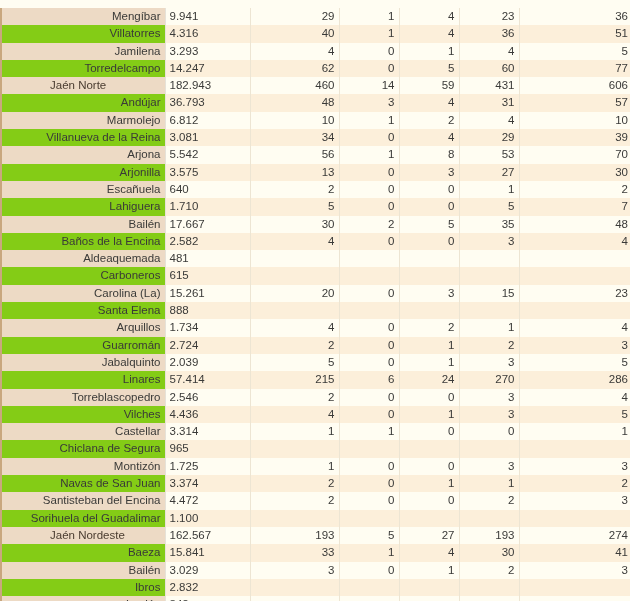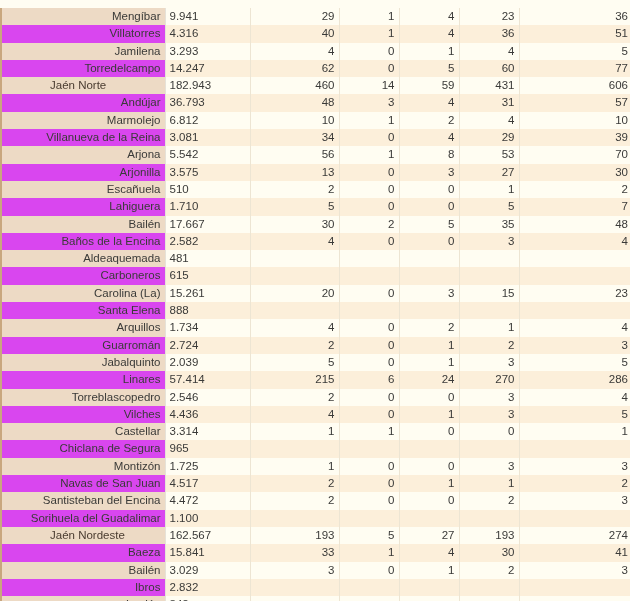--- a/index.html
+++ b/index.html
@@ -48,21 +48,21 @@
   td.c-v5 { width:113px; text-align:right; padding-right:3px; }
 
   
   td.c-pop,td.c-v1,td.c-v2,td.c-v3,td.c-v4,td.c-v5{
     border-right:1px solid rgba(214,200,172,.45);
   }
   td.c-v5{ border-right:none; }
 
   
   tr.odd  td.c-name{ background:#eddac5; }
-  tr.even td.c-name{ background:#d946ef; }
+  tr.even td.c-name{ background:#84cc16; }
   tr.odd  td.c-pop,tr.odd  td.c-v1,tr.odd  td.c-v2,
   tr.odd  td.c-v3,tr.odd  td.c-v4,tr.odd  td.c-v5{ background:#fffdf2; }
   tr.even td.c-pop,tr.even td.c-v1,tr.even td.c-v2,
   tr.even td.c-v3,tr.even td.c-v4,tr.even td.c-v5{ background:#fcefda; }
 
   
   tr.group td.c-name{ color:#4a3c30; }
 
   
   #bottomrule{
@@ -161,21 +161,21 @@
           <td class="c-name">Arjonilla</td>
           <td class="c-pop">3.575</td>
           <td class="c-v1">13</td>
           <td class="c-v2">0</td>
           <td class="c-v3">3</td>
           <td class="c-v4">27</td>
           <td class="c-v5">30</td>
         </tr>
         <tr class="odd">
           <td class="c-name">Escañuela</td>
-          <td class="c-pop">510</td>
+          <td class="c-pop">640</td>
           <td class="c-v1">2</td>
           <td class="c-v2">0</td>
           <td class="c-v3">0</td>
           <td class="c-v4">1</td>
           <td class="c-v5">2</td>
         </tr>
         <tr class="even">
           <td class="c-name">Lahiguera</td>
           <td class="c-pop">1.710</td>
           <td class="c-v1">5</td>
@@ -314,21 +314,21 @@
           <td class="c-name">Montizón</td>
           <td class="c-pop">1.725</td>
           <td class="c-v1">1</td>
           <td class="c-v2">0</td>
           <td class="c-v3">0</td>
           <td class="c-v4">3</td>
           <td class="c-v5">3</td>
         </tr>
         <tr class="even">
           <td class="c-name">Navas de San Juan</td>
-          <td class="c-pop">4.517</td>
+          <td class="c-pop">3.374</td>
           <td class="c-v1">2</td>
           <td class="c-v2">0</td>
           <td class="c-v3">1</td>
           <td class="c-v4">1</td>
           <td class="c-v5">2</td>
         </tr>
         <tr class="odd">
           <td class="c-name">Santisteban del Encina</td>
           <td class="c-pop">4.472</td>
           <td class="c-v1">2</td>

